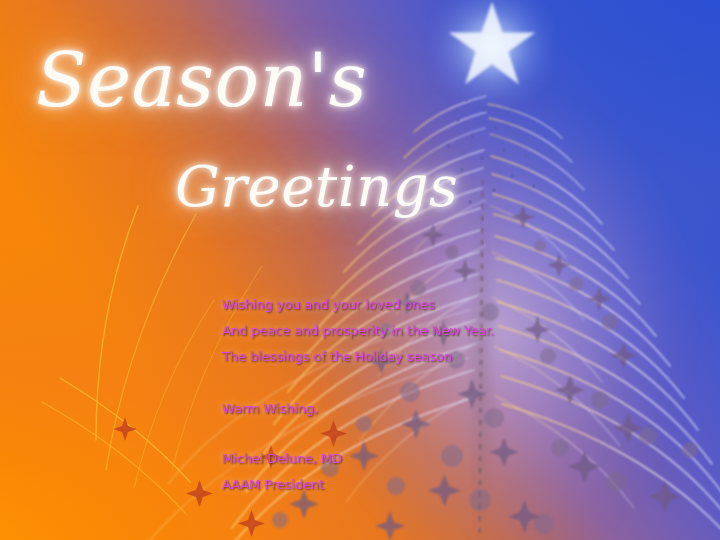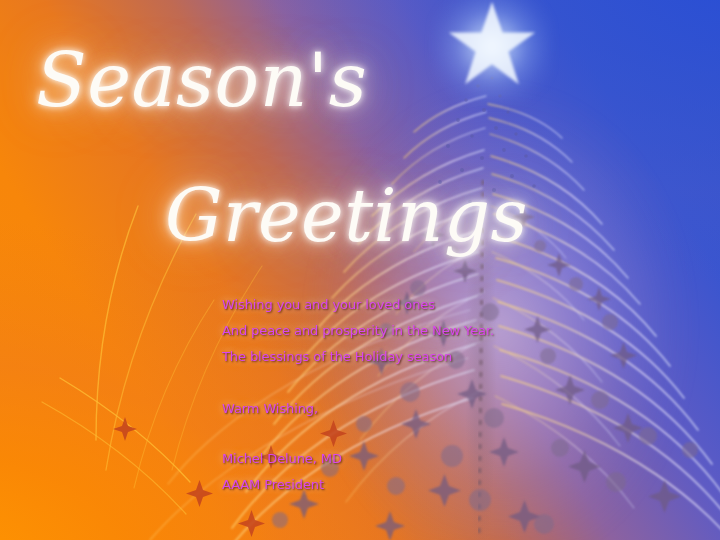--- a/index.html
+++ b/index.html
@@ -120,24 +120,23 @@
       0 0 16px rgba(255,250,235,0.78),
       0 0 34px rgba(255,238,205,0.55),
       0 0 56px rgba(255,230,190,0.34);
   }
   .title-1 {
     left: 36px;  top: 38px;
     font-size: 74px;
     line-height: 84px;
   }
   .title-2 {
-    left: 165px; top: 140px;
-    font-size: 72px;
+    left: 175px; top: 140px;
+    font-size: 56px;
     line-height: 94px;
-    margin-top: 29px;
   }
 
   .message {
     position: absolute;
     left: 222px;
     top: 292px;
     width: 500px;
     color: #d946ef;
     font-family: "DejaVu Sans", sans-serif;
     font-weight: 400;

